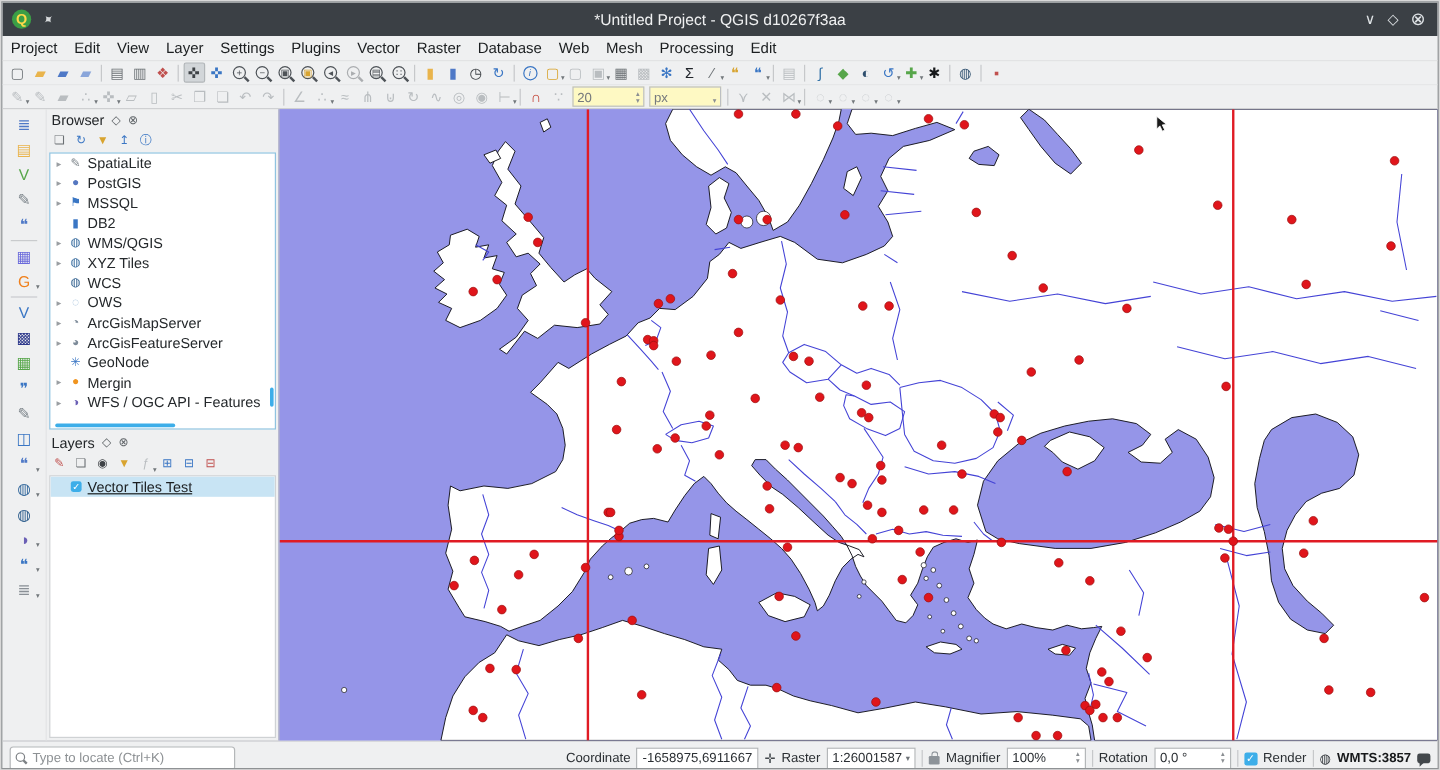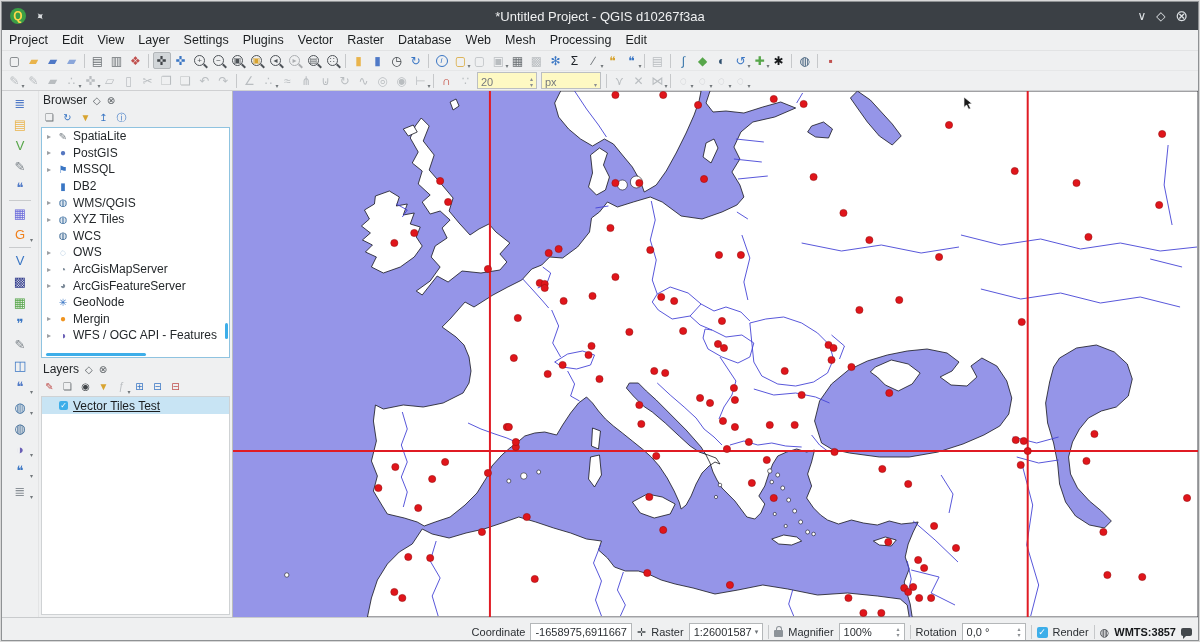--- a/index.html
+++ b/index.html
@@ -801,20 +801,24 @@
           <circle cx="923" cy="563" r="3.6" fill="#e0151b" stroke="#9c0f0f" stroke-width="0.6"></circle>
           <circle cx="1103" cy="527" r="3.6" fill="#e0151b" stroke="#9c0f0f" stroke-width="0.6"></circle>
           <circle cx="1107" cy="570" r="3.6" fill="#e0151b" stroke="#9c0f0f" stroke-width="0.6"></circle>
           <circle cx="1142" cy="572" r="3.6" fill="#e0151b" stroke="#9c0f0f" stroke-width="0.6"></circle>
           <circle cx="1187" cy="493" r="3.6" fill="#e0151b" stroke="#9c0f0f" stroke-width="0.6"></circle>
           <path d="M963,92 l0,10.5 l2.6,-2.6 l2.1,4.4 l2,-0.9 l-2.1,-4.3 l3.6,-0.4 Z" fill="#1a1a1a" stroke="#ffffff" stroke-width="0.7"></path>
         </svg>
     </div>
   </div>
   <div id="statusbar">
+    <div id="locator">
+      <span class="lmag"></span>
+      <span>Type to locate (Ctrl+K)</span>
+    </div>
     <div class="spacer"></div>
     <span>Coordinate</span>
     <span class="sfield">-1658975,6911667</span>
     <span style="color:#44494d">✛</span>
     <span>Raster</span>
     <span class="sfield">
       <span>1:26001587</span>&nbsp;<span class="scaret">▾</span>
     </span>
     <span class="ssep"></span>
     <span class="lock"></span>

